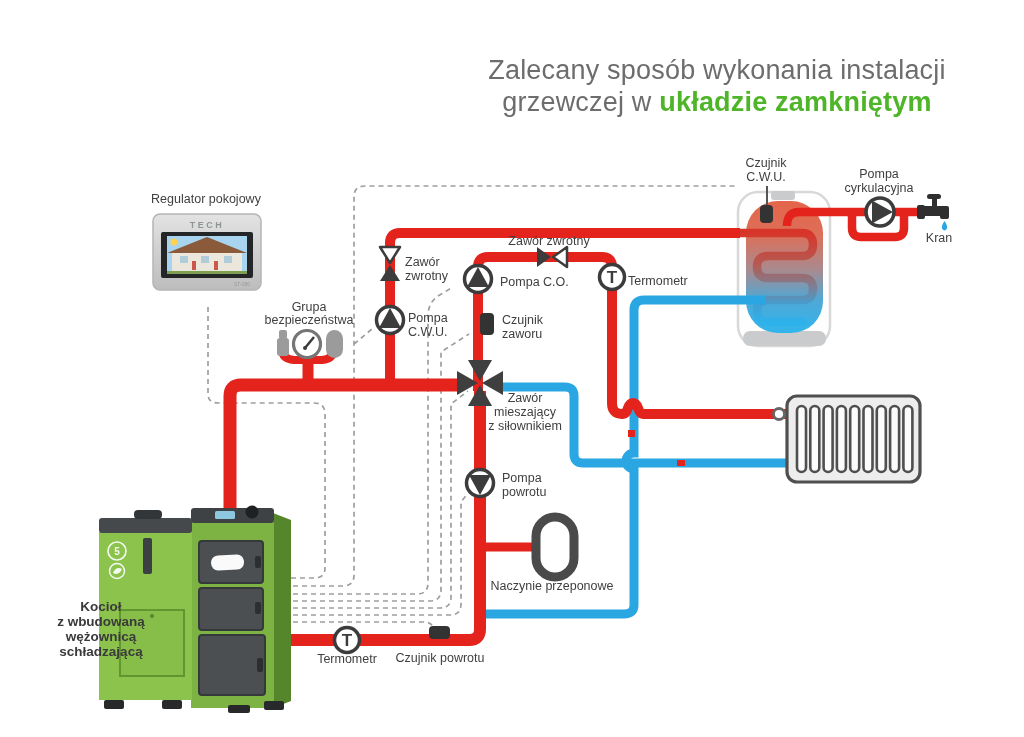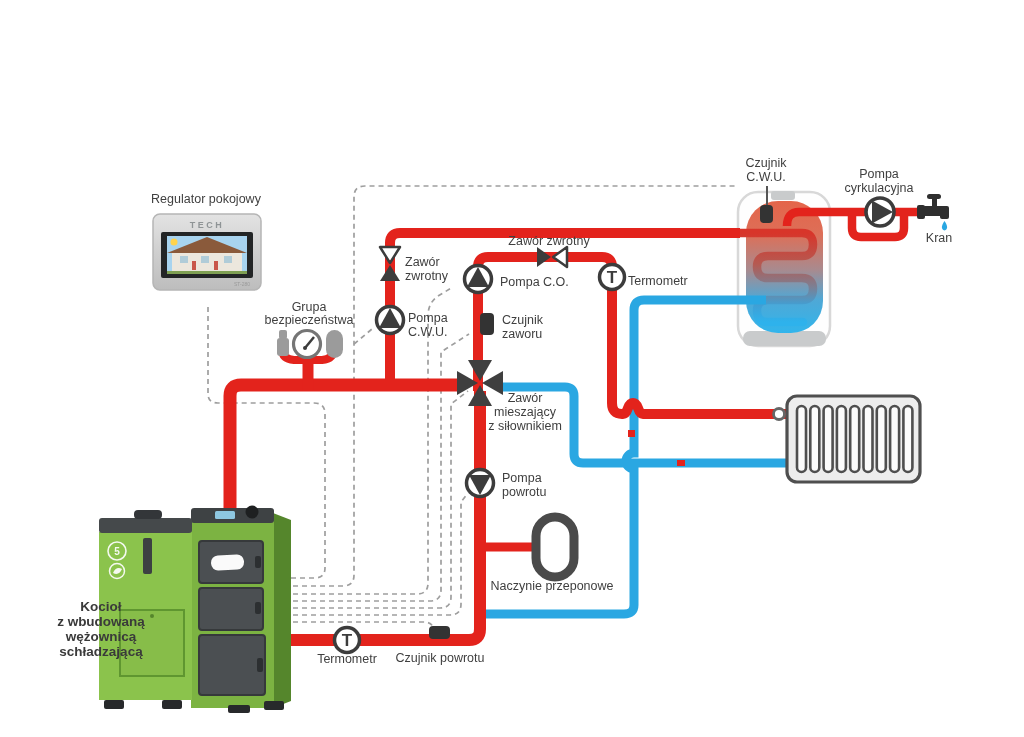--- a/index.html
+++ b/index.html
@@ -14,20 +14,24 @@
   .tsym{font-size:17px;font-weight:bold;fill:#3c3c3c;}
   .brand{font-size:9px;font-weight:bold;fill:#8f9496;letter-spacing:2.5px;}
   .model{font-size:5px;fill:#9a9a9a;}
   .badge{font-size:10px;font-weight:bold;fill:#f4f9ef;}
 </style>
 </head>
 <body>
 
 <div id="stage">
 
+  <div class="title-block">
+    <span>Zalecany sposób wykonania instalacji</span><br>
+    <span>grzewczej w </span><span class="title-hl">układzie zamkniętym</span>
+  </div>
 
   <svg width="1024" height="737" viewBox="0 0 1024 737">
     <defs>
       <linearGradient id="tankGrad" x1="0" y1="0" x2="0" y2="1">
         <stop offset="0" stop-color="#e4654a"></stop>
         <stop offset="0.25" stop-color="#dd6f58"></stop>
         <stop offset="0.52" stop-color="#a98a8e"></stop>
         <stop offset="0.75" stop-color="#4fa8d6"></stop>
         <stop offset="1" stop-color="#31b5ec"></stop>
       </linearGradient>

